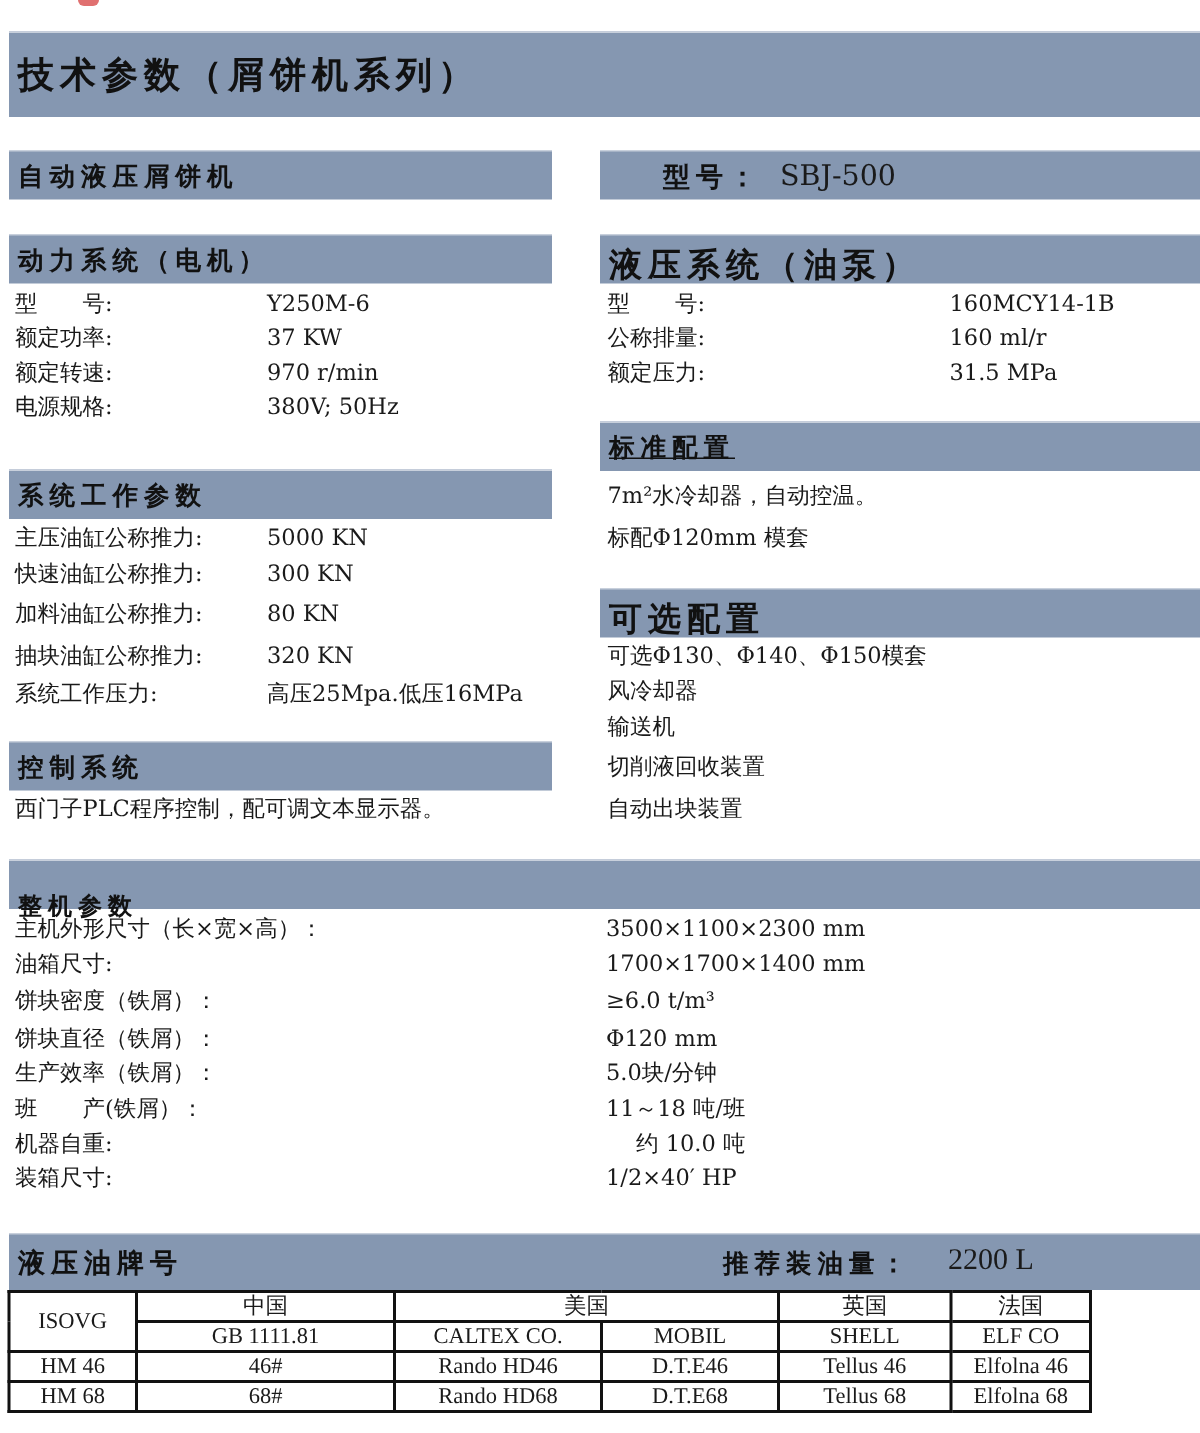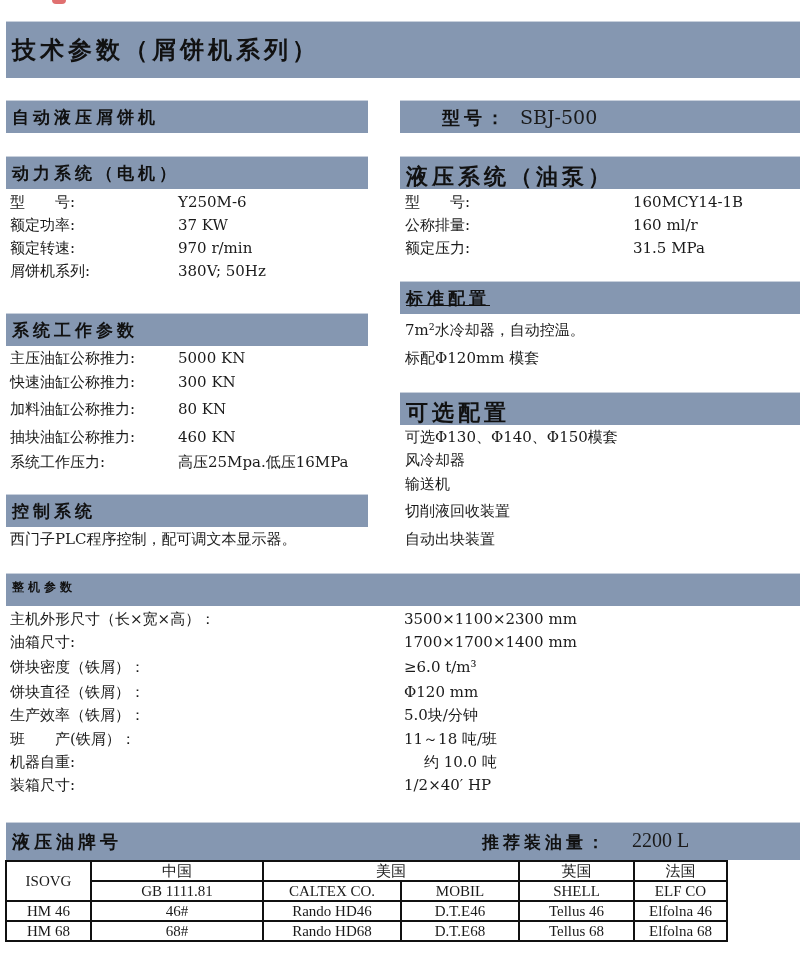--- a/index.html
+++ b/index.html
@@ -41,21 +41,21 @@
     </div>
   <div class="row" style="left:10px;top:215px;">
       <span class="lbl">额定功率:</span>
       <span class="val" style="left:168px;">37 KW</span>
     </div>
   <div class="row" style="left:10px;top:238px;">
       <span class="lbl">额定转速:</span>
       <span class="val" style="left:168px;">970 r/min</span>
     </div>
   <div class="row" style="left:10px;top:261px;">
-      <span class="lbl">屑饼机系列:</span>
+      <span class="lbl">电源规格:</span>
       <span class="val" style="left:168px;">380V; 50Hz</span>
     </div>
 </div>
 
 <div class="bar" style="left:400px;top:156px;width:400px;height:32px;">
   <span class="t" style="top:5px;font-size:22px;">液压系统（油泵）</span>
 </div>
 <div>
   <div class="row" style="left:405px;top:192px;">
       <span class="lbl">型　　号:</span>
@@ -88,21 +88,21 @@
   <div class="row" style="left:10px;top:372px;">
       <span class="lbl">快速油缸公称推力:</span>
       <span class="val" style="left:168px;">300 KN</span>
     </div>
   <div class="row" style="left:10px;top:399px;">
       <span class="lbl">加料油缸公称推力:</span>
       <span class="val" style="left:168px;">80 KN</span>
     </div>
   <div class="row" style="left:10px;top:427px;">
       <span class="lbl">抽块油缸公称推力:</span>
-      <span class="val" style="left:168px;">460 KN</span>
+      <span class="val" style="left:168px;">320 KN</span>
     </div>
   <div class="row" style="left:10px;top:452px;">
       <span class="lbl">系统工作压力:</span>
       <span class="val" style="left:168px;">高压25Mpa.低压16MPa</span>
     </div>
 </div>
 
 <div class="bar" style="left:400px;top:392px;width:400px;height:32px;">
   <span class="t" style="top:5px;font-size:22px;">可选配置</span>
 </div>
@@ -111,21 +111,21 @@
 <div class="row" style="left:405px;top:474px;">输送机</div>
 <div class="row" style="left:405px;top:501px;">切削液回收装置</div>
 <div class="row" style="left:405px;top:529px;">自动出块装置</div>
 
 <div class="bar" style="left:6px;top:494px;width:362px;height:32px;">
   <span class="t" style="top:5px;font-size:17px;">控制系统</span>
 </div>
 <div class="row" style="left:10px;top:529px;">西门子PLC程序控制，配可调文本显示器。</div>
 
 <div class="bar" style="left:6px;top:573px;width:794px;height:32px;">
-  <span class="t" style="top:5px;font-size:12px;">整机参数</span>
+  <span class="t" style="top:20px;font-size:16px;">整机参数</span>
 </div>
 <div>
   <div class="row" style="left:10px;top:609px;">
       <span class="lbl">主机外形尺寸（长×宽×高）：</span>
       <span class="val" style="left:394px;">3500×1100×2300 mm</span>
     </div>
   <div class="row" style="left:10px;top:632px;">
       <span class="lbl">油箱尺寸:</span>
       <span class="val" style="left:394px;">1700×1700×1400 mm</span>
     </div>

